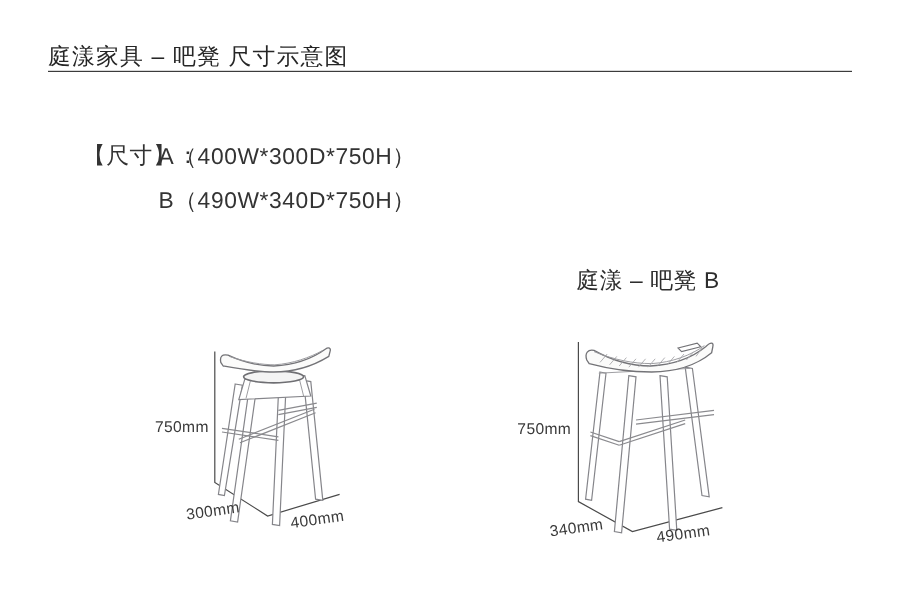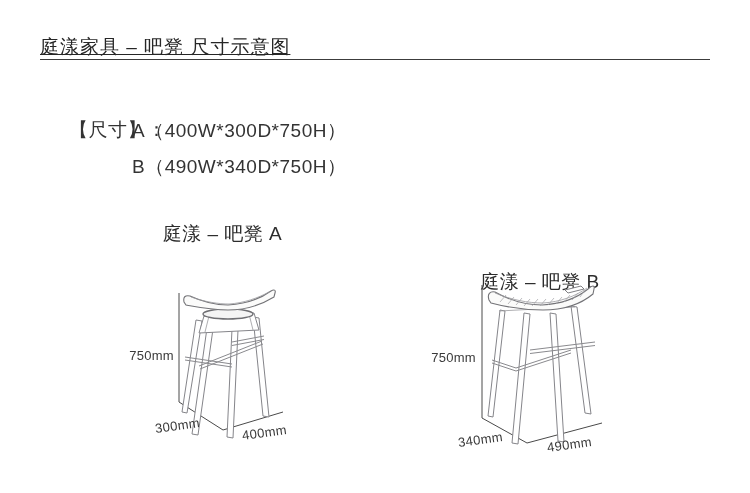--- a/index.html
+++ b/index.html
@@ -9,39 +9,38 @@
     background:#ffffff;
     font-family:"Liberation Sans","DejaVu Sans",sans-serif;
     color:#2f2f2f;
     overflow:hidden;
   }
   .abs{position:absolute;}
   #page-title{
     left:40px;top:34px;
     font-size:19px;letter-spacing:1px;color:#262626;
     white-space:nowrap;
-    text-decoration:underline;
   }
   #title-underline{
     left:40px;top:59px;width:670px;height:0;
     border-top:1px solid #3c3c3c;
   }
   .spec{
     font-size:19px;letter-spacing:0.5px;color:#333;
     white-space:nowrap;
   }
   #spec-label{left:40px;top:117px;margin-left:29px;}
   #spec-item-a{left:132px;top:118px;text-align:right;}
   #spec-item-b{left:132px;top:154px;}
   .stool-label{
     font-size:19px;letter-spacing:0.5px;color:#2d2d2d;
     text-align:center;white-space:nowrap;
   }
   #stool-a-label{left:130px;top:221px;width:185px;}
-  #stool-b-label{left:445px;top:221px;width:190px;margin-top:48px;}
+  #stool-b-label{left:445px;top:221px;width:190px;}
   #stool-a-svg{left:125px;top:270px;}
   #stool-b-svg{left:425px;top:262px;}
   svg .dim{fill:none;stroke:#4a4a4a;stroke-width:1;}
   svg .part{fill:#ffffff;stroke:#85858a;stroke-width:1;}
   svg .part2{fill:#f4f4f4;stroke:#6f6f73;stroke-width:1.4;}
   svg .seat{fill:#fbfbfa;stroke:#737377;stroke-width:1.1;}
   svg .bar{stroke:#8a8a8e;stroke-width:1;}
   svg .detail{stroke:#9a9a9e;stroke-width:0.8;fill:none;}
   svg .hole{fill:#ffffff;stroke:#737377;stroke-width:0.9;}
   svg .hatch line{stroke:#a2a2a6;stroke-width:0.7;}
@@ -55,21 +54,20 @@
 
 <div id="page">
 
   <div id="page-title" class="abs">庭漾家具 – 吧凳 尺寸示意图</div>
   <div id="title-underline" class="abs"></div>
 
   <div id="spec-label" class="abs spec">【尺寸】：</div>
   <div id="spec-item-a" class="abs spec">A（400W*300D*750H）</div>
   <div id="spec-item-b" class="abs spec">B（490W*340D*750H）</div>
 
-  <div id="stool-a-label" class="abs stool-label">庭漾 – 吧凳 A</div>
   <div id="stool-b-label" class="abs stool-label">庭漾 – 吧凳 B</div>
 
   <svg id="stool-a-svg" class="abs" width="190" height="185" viewBox="0 0 190 185">
     <polyline class="dim" points="54,23 54,132 98,160 158,142"></polyline>
     <g>
       <polygon class="part" points="71,50 77,51 62,143 57,142"></polygon>
       <polygon class="part" points="82,58 88,59 73,165 67,164"></polygon>
       <polygon class="part" points="107,59 113,60 108,168 102,167"></polygon>
       <polygon class="part" points="128,47 134,48 144,147 138,146"></polygon>
     </g>

